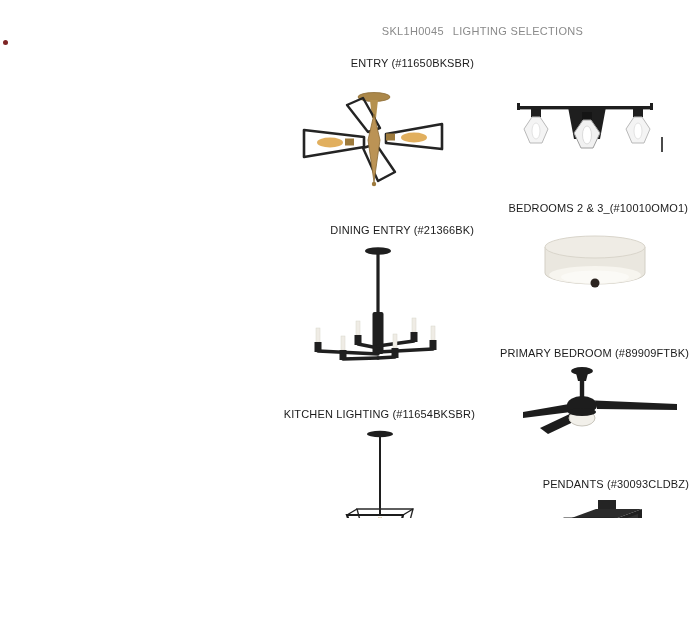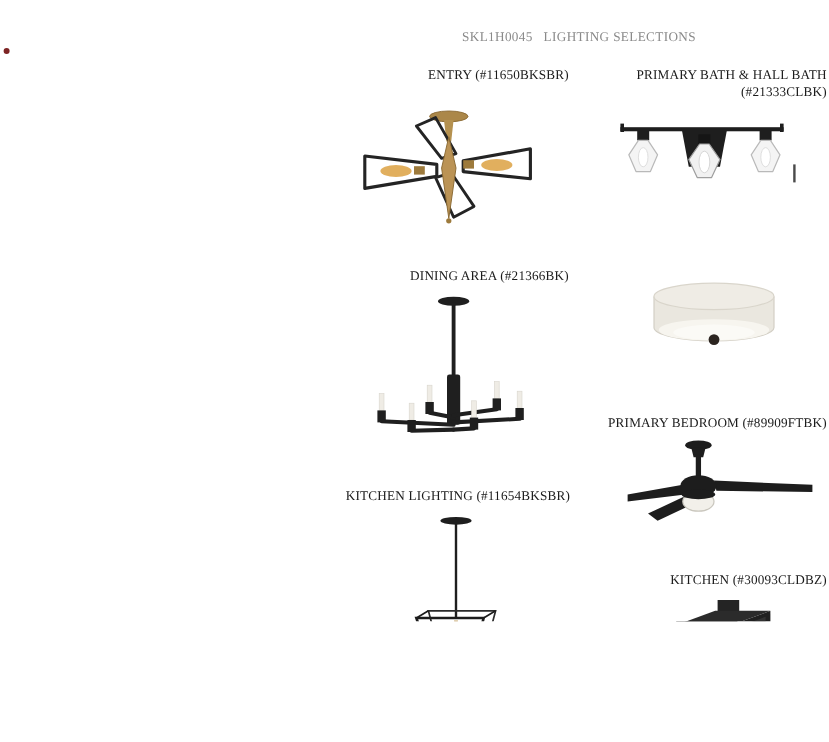--- a/index.html
+++ b/index.html
@@ -1,18 +1,18 @@
 <!DOCTYPE html>
 <html><head>
 <meta charset="utf-8">
 <style>
   html,body{margin:0;padding:0;background:#ffffff;}
   .page{
     position:relative;width:691px;height:518px;background:#ffffff;overflow:hidden;
-    font-family:Liberation Serif, serif;
+    font-family:Liberation Sans, sans-serif;
   }
   .header{
     position:absolute;top:25px;left:275px;width:415px;text-align:center;
     font-size:11px;color:#8a8a8a;letter-spacing:.3px;white-space:nowrap;
   }
   .header .code{margin-right:9px;}
   .fx-label{
     position:absolute;font-size:11px;color:#1b1b1b;letter-spacing:.15px;
     text-align:right;white-space:nowrap;line-height:14px;
   }
@@ -62,43 +62,39 @@
       <rect x="55" y="58.5" width="9" height="7" fill="#9d7a3c"></rect>
       <polygon points="152,44 96,54 96,63 152,69" fill="none" stroke="#242424" stroke-width="2.6" stroke-linejoin="round"></polygon>
       <ellipse cx="124" cy="57.5" rx="13" ry="5" fill="#dfab55" opacity="0.95"></ellipse>
       <rect x="96" y="53.5" width="9" height="7" fill="#9d7a3c"></rect>
       <polygon points="86,64 105,92 88,101 73,68" fill="none" stroke="#242424" stroke-width="2.4" stroke-linejoin="round"></polygon>
       <polygon points="84,34 90,60 84,102 78,60" fill="#bb9355" stroke="#8a6a33" stroke-width="0.8"></polygon>
       <circle cx="84" cy="104" r="2.2" fill="#9d7a3c"></circle>
     </svg>
   </div>
 
-  <div class="fx-label lbl-bath">
-    <span>PRIMARY BATH &amp; HALL BATH</span><br>
-    <span>(#21333CLBK)</span>
-  </div>
   <div class="fx-img img-bath">
     <svg width="170" height="70" viewBox="0 0 170 70">
       <rect x="12" y="13" width="3" height="7" fill="#1e1e1e"></rect>
       <rect x="145" y="13" width="3" height="7" fill="#1e1e1e"></rect>
       <rect x="12" y="16" width="136" height="3.4" fill="#1e1e1e"></rect>
       <polygon points="63,17 101,17 95,49 69,49" fill="#1e1e1e"></polygon>
       <rect x="26" y="19" width="10" height="8" fill="#1e1e1e"></rect>
       <polygon points="27,27 35,27 43,39 37,53 25,53 19,39" fill="#f4f4f4" stroke="#b9b9b9" stroke-width="1" stroke-linejoin="round"></polygon>
       <ellipse cx="31" cy="41" rx="4" ry="8" fill="#ffffff" stroke="#dcdcdc" stroke-width="0.8"></ellipse>
       <rect x="77" y="22" width="10" height="8" fill="#151515"></rect>
       <polygon points="78,30 86,30 95,43 88,58 76,58 69,43" fill="#f1f1f1" stroke="#9e9e9e" stroke-width="1" stroke-linejoin="round"></polygon>
       <ellipse cx="82" cy="45" rx="4.5" ry="9" fill="#ffffff" stroke="#d4d4d4" stroke-width="0.8"></ellipse>
       <rect x="128" y="19" width="10" height="8" fill="#1e1e1e"></rect>
       <polygon points="129,27 137,27 145,39 139,53 127,53 121,39" fill="#f4f4f4" stroke="#b9b9b9" stroke-width="1" stroke-linejoin="round"></polygon>
       <ellipse cx="133" cy="41" rx="4" ry="8" fill="#ffffff" stroke="#dcdcdc" stroke-width="0.8"></ellipse>
     </svg>
   </div>
 
-  <div class="fx-label lbl-dining">DINING AREA (#21366BK)</div>
+  <div class="fx-label lbl-dining">DINING ENTRY (#21366BK)</div>
   <div class="fx-img img-dining">
     <svg width="160" height="140" viewBox="0 0 160 140">
       <ellipse cx="78" cy="11" rx="13" ry="3.8" fill="#1f1f1f"></ellipse>
       <rect x="76.4" y="12" width="3.2" height="62" fill="#1f1f1f"></rect>
       <rect x="72.5" y="72" width="11" height="42" rx="2" fill="#1f1f1f"></rect>
       <g stroke="#1f1f1f" stroke-width="3.4" stroke-linecap="round">
         <line x1="78" y1="114" x2="18" y2="111"></line>
         <line x1="78" y1="118" x2="43" y2="119"></line>
         <line x1="78" y1="108" x2="58" y2="104"></line>
         <line x1="78" y1="118" x2="95" y2="117"></line>
@@ -115,20 +111,21 @@
         <rect x="93" y="94" width="4" height="14" fill="#efece5" stroke="#d8d5cc" stroke-width="0.5"></rect>
         <rect x="91.5" y="108" width="7" height="10" fill="#1f1f1f"></rect>
         <rect x="112" y="78" width="4" height="14" fill="#efece5" stroke="#d8d5cc" stroke-width="0.5"></rect>
         <rect x="110.5" y="92" width="7" height="10" fill="#1f1f1f"></rect>
         <rect x="131" y="86" width="4" height="14" fill="#efece5" stroke="#d8d5cc" stroke-width="0.5"></rect>
         <rect x="129.5" y="100" width="7" height="10" fill="#1f1f1f"></rect>
       </g>
     </svg>
   </div>
 
+  <div class="fx-label lbl-bedrooms">BEDROOMS 2 &amp; 3_(#10010OMO1)</div>
   <div class="fx-img img-bedrooms">
     <svg width="150" height="80" viewBox="0 0 150 80">
       <path d="M25,27 L25,53 A50,11 0 0 0 125,53 L125,27" fill="#eae7df" stroke="#d3cfc5" stroke-width="1"></path>
       <ellipse cx="75" cy="27" rx="50" ry="11" fill="#efece5" stroke="#d9d5cb" stroke-width="1"></ellipse>
       <ellipse cx="75" cy="55" rx="46" ry="9" fill="#f7f5ef"></ellipse>
       <ellipse cx="75" cy="57" rx="34" ry="6.5" fill="#fbfaf6"></ellipse>
       <circle cx="75" cy="63" r="4.5" fill="#2b2420"></circle>
     </svg>
   </div>
 
@@ -162,21 +159,21 @@
       <rect x="48.5" y="92" width="3" height="54" fill="#b28b4c"></rect>
       <rect x="55" y="98" width="3" height="46" fill="#b28b4c"></rect>
       <rect x="43" y="98" width="3" height="12" fill="#e9ddc2"></rect>
       <rect x="48.5" y="92" width="3" height="12" fill="#e9ddc2"></rect>
       <rect x="55" y="98" width="3" height="12" fill="#e9ddc2"></rect>
       <rect x="48.5" y="146" width="3" height="16" fill="#b28b4c"></rect>
       <circle cx="50" cy="164" r="2" fill="#b28b4c"></circle>
     </svg>
   </div>
 
-  <div class="fx-label lbl-exterior">KITCHEN (#30093CLDBZ)</div>
+  <div class="fx-label lbl-exterior">PENDANTS (#30093CLDBZ)</div>
   <div class="fx-img img-exterior">
     <svg width="110" height="126" viewBox="0 0 110 126">
       <rect x="48" y="8" width="18" height="10" fill="#242424"></rect>
       <polygon points="16,28 62,28 92,17 46,17" fill="#2b2b2b"></polygon>
       <polygon points="62,28 92,17 92,99 62,114" fill="#202020"></polygon>
       <polygon points="66,30 88,22 88,94 66,107" fill="#4a4a4a" opacity="0.45"></polygon>
       <rect x="16" y="28" width="46" height="86" fill="#f2f2f2" stroke="#1e1e1e" stroke-width="5"></rect>
       <path d="M33,48 C29,62 29,80 33,98 C36,103 41,101 39,90 C36,74 37,60 39,50 C38,44 34,44 33,48 Z" fill="#ffffff" stroke="#e0e0e0" stroke-width="0.5"></path>
       <ellipse cx="50" cy="74" rx="3.5" ry="11" fill="#ffffff" opacity="0.8"></ellipse>
       <rect x="14" y="111" width="50" height="5" fill="#1e1e1e"></rect>

